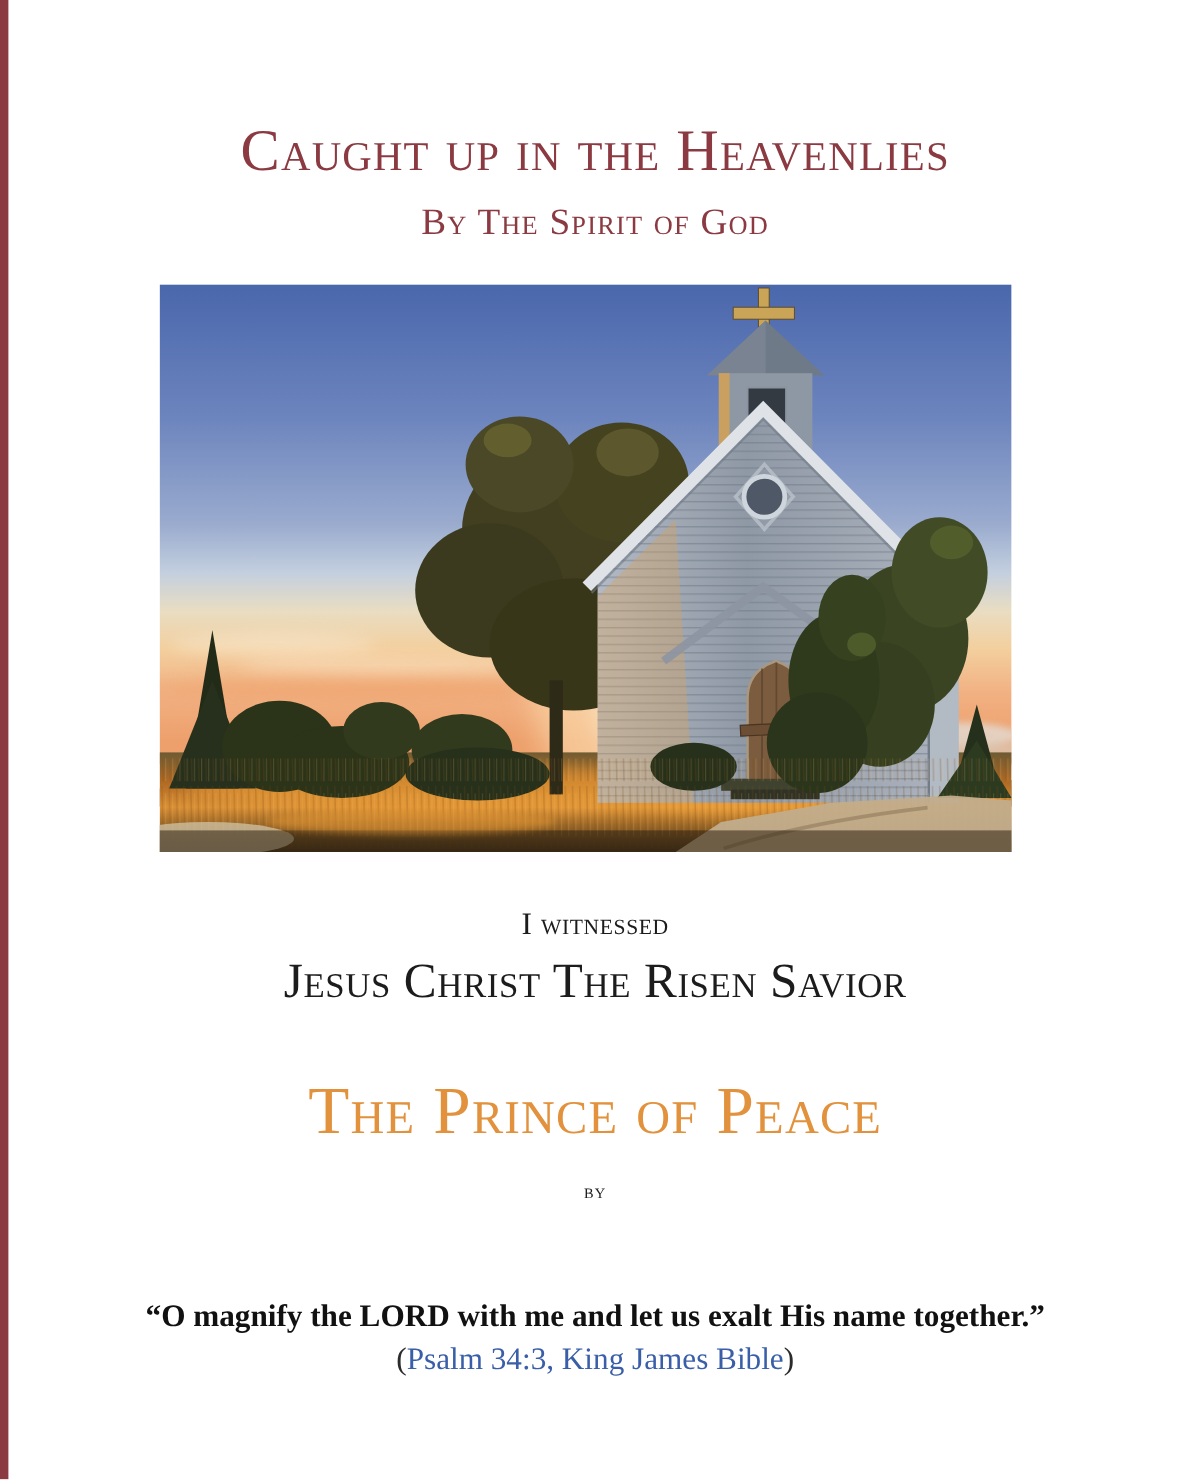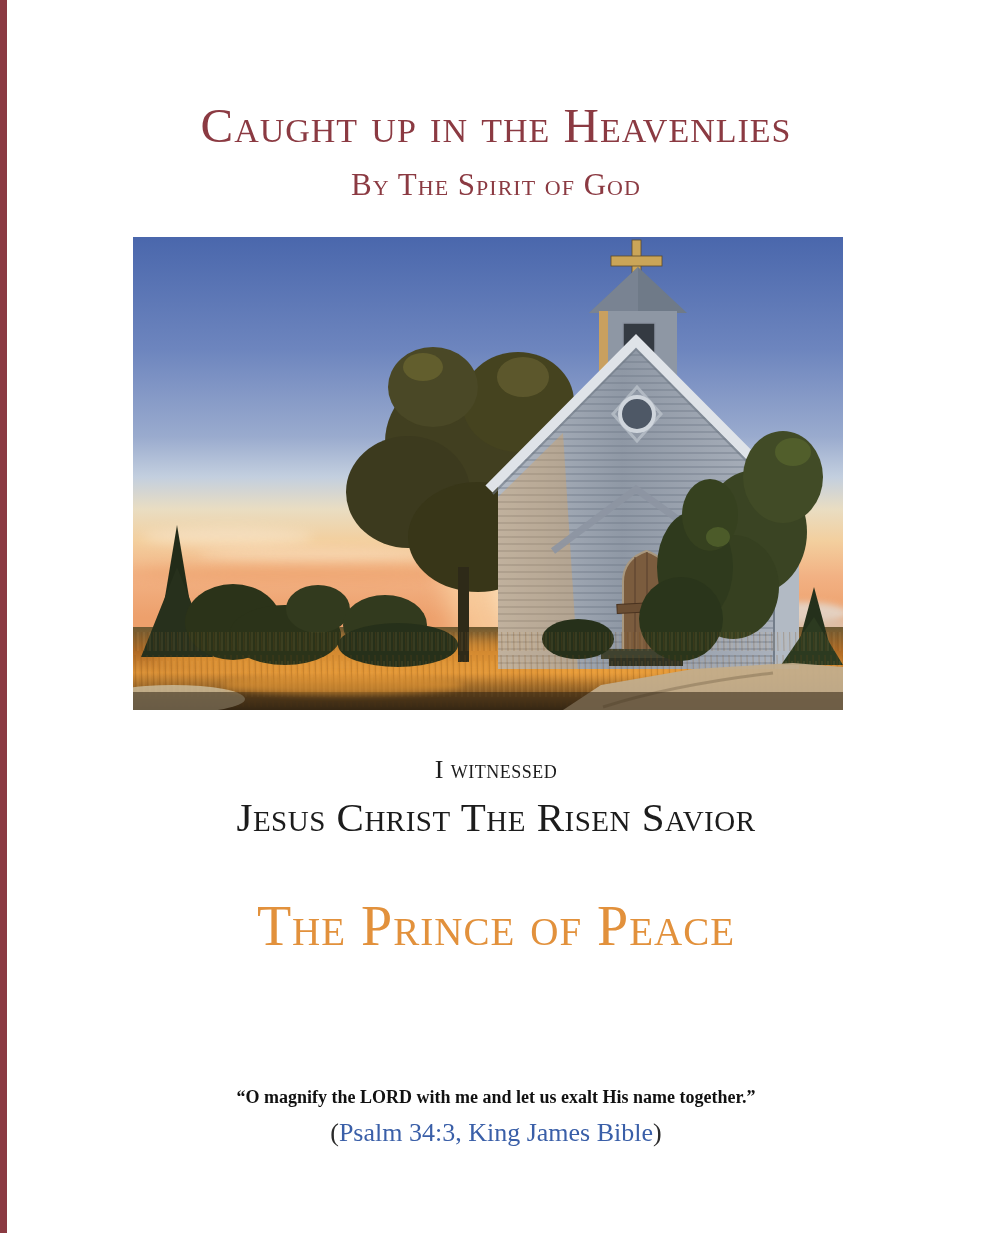--- a/index.html
+++ b/index.html
@@ -13,21 +13,21 @@
   .sc{font-variant:small-caps;}
   .title{top:96px;font-size:49px;line-height:60px;color:var(--color-maroon,#8b3a42);letter-spacing:1px;font-weight:500;}
   .subtitle{top:164px;font-size:31px;line-height:42px;color:var(--color-maroon,#8b3a42);letter-spacing:1px;text-align:center;}
   .photo{position:absolute;left:133px;top:237px;width:710px;height:473px;}
   .photo svg{display:block;}
   .witnessed{top:752px;font-size:26px;line-height:36px;color:var(--color-ink,#1c1c1c);letter-spacing:.5px;}
   .risen{top:790px;font-size:41px;line-height:54px;color:var(--color-ink,#1c1c1c);letter-spacing:.5px;}
   .goldtitle{top:876px;font-size:56px;line-height:100px;color:var(--color-gold,#e2913c);letter-spacing:1px;}
   .bylabel{top:982px;font-size:17px;line-height:22px;color:var(--color-ink,#1c1c1c);letter-spacing:1px;}
   .author{top:1026px;font-size:37px;line-height:50px;color:var(--color-ink,#1c1c1c);letter-spacing:.5px;}
-  .quote{top:1080px;font-size:18px;line-height:34px;color:#111;font-weight:bold;}
+  .quote{top:1080px;font-size:26px;line-height:34px;color:#111;font-weight:bold;}
   .citation{top:1116px;font-size:26px;line-height:34px;color:#2b2b2b;}
   .citation .ref{color:var(--color-linkblue,#3a5fa8);text-align:right;}
 </style>
 </head>
 <body>
 
 <div class="cover">
   <div class="spine"></div>
 
   <div class="txt sc title">Caught up in the Heavenlies</div>
@@ -198,17 +198,18 @@
         <ellipse cx="210" cy="448" rx="120" ry="10" fill="#e89a35" opacity="0.5" filter="url(#b3)"></ellipse>
       </g>
     </svg>
   </div>
 
   <div class="txt sc witnessed">I witnessed</div>
   <div class="txt sc risen">Jesus Christ The Risen Savior</div>
 
   <div class="txt sc goldtitle">The Prince of Peace</div>
 
+  <div class="txt sc bylabel">by</div>
 
   <div class="txt quote">“O magnify the LORD with me and let us exalt His name together.”</div>
 
   <div class="txt citation"><span>(</span><span class="ref">Psalm 34:3, King James Bible</span><span>)</span></div>
 </div>
 
 </body></html>

